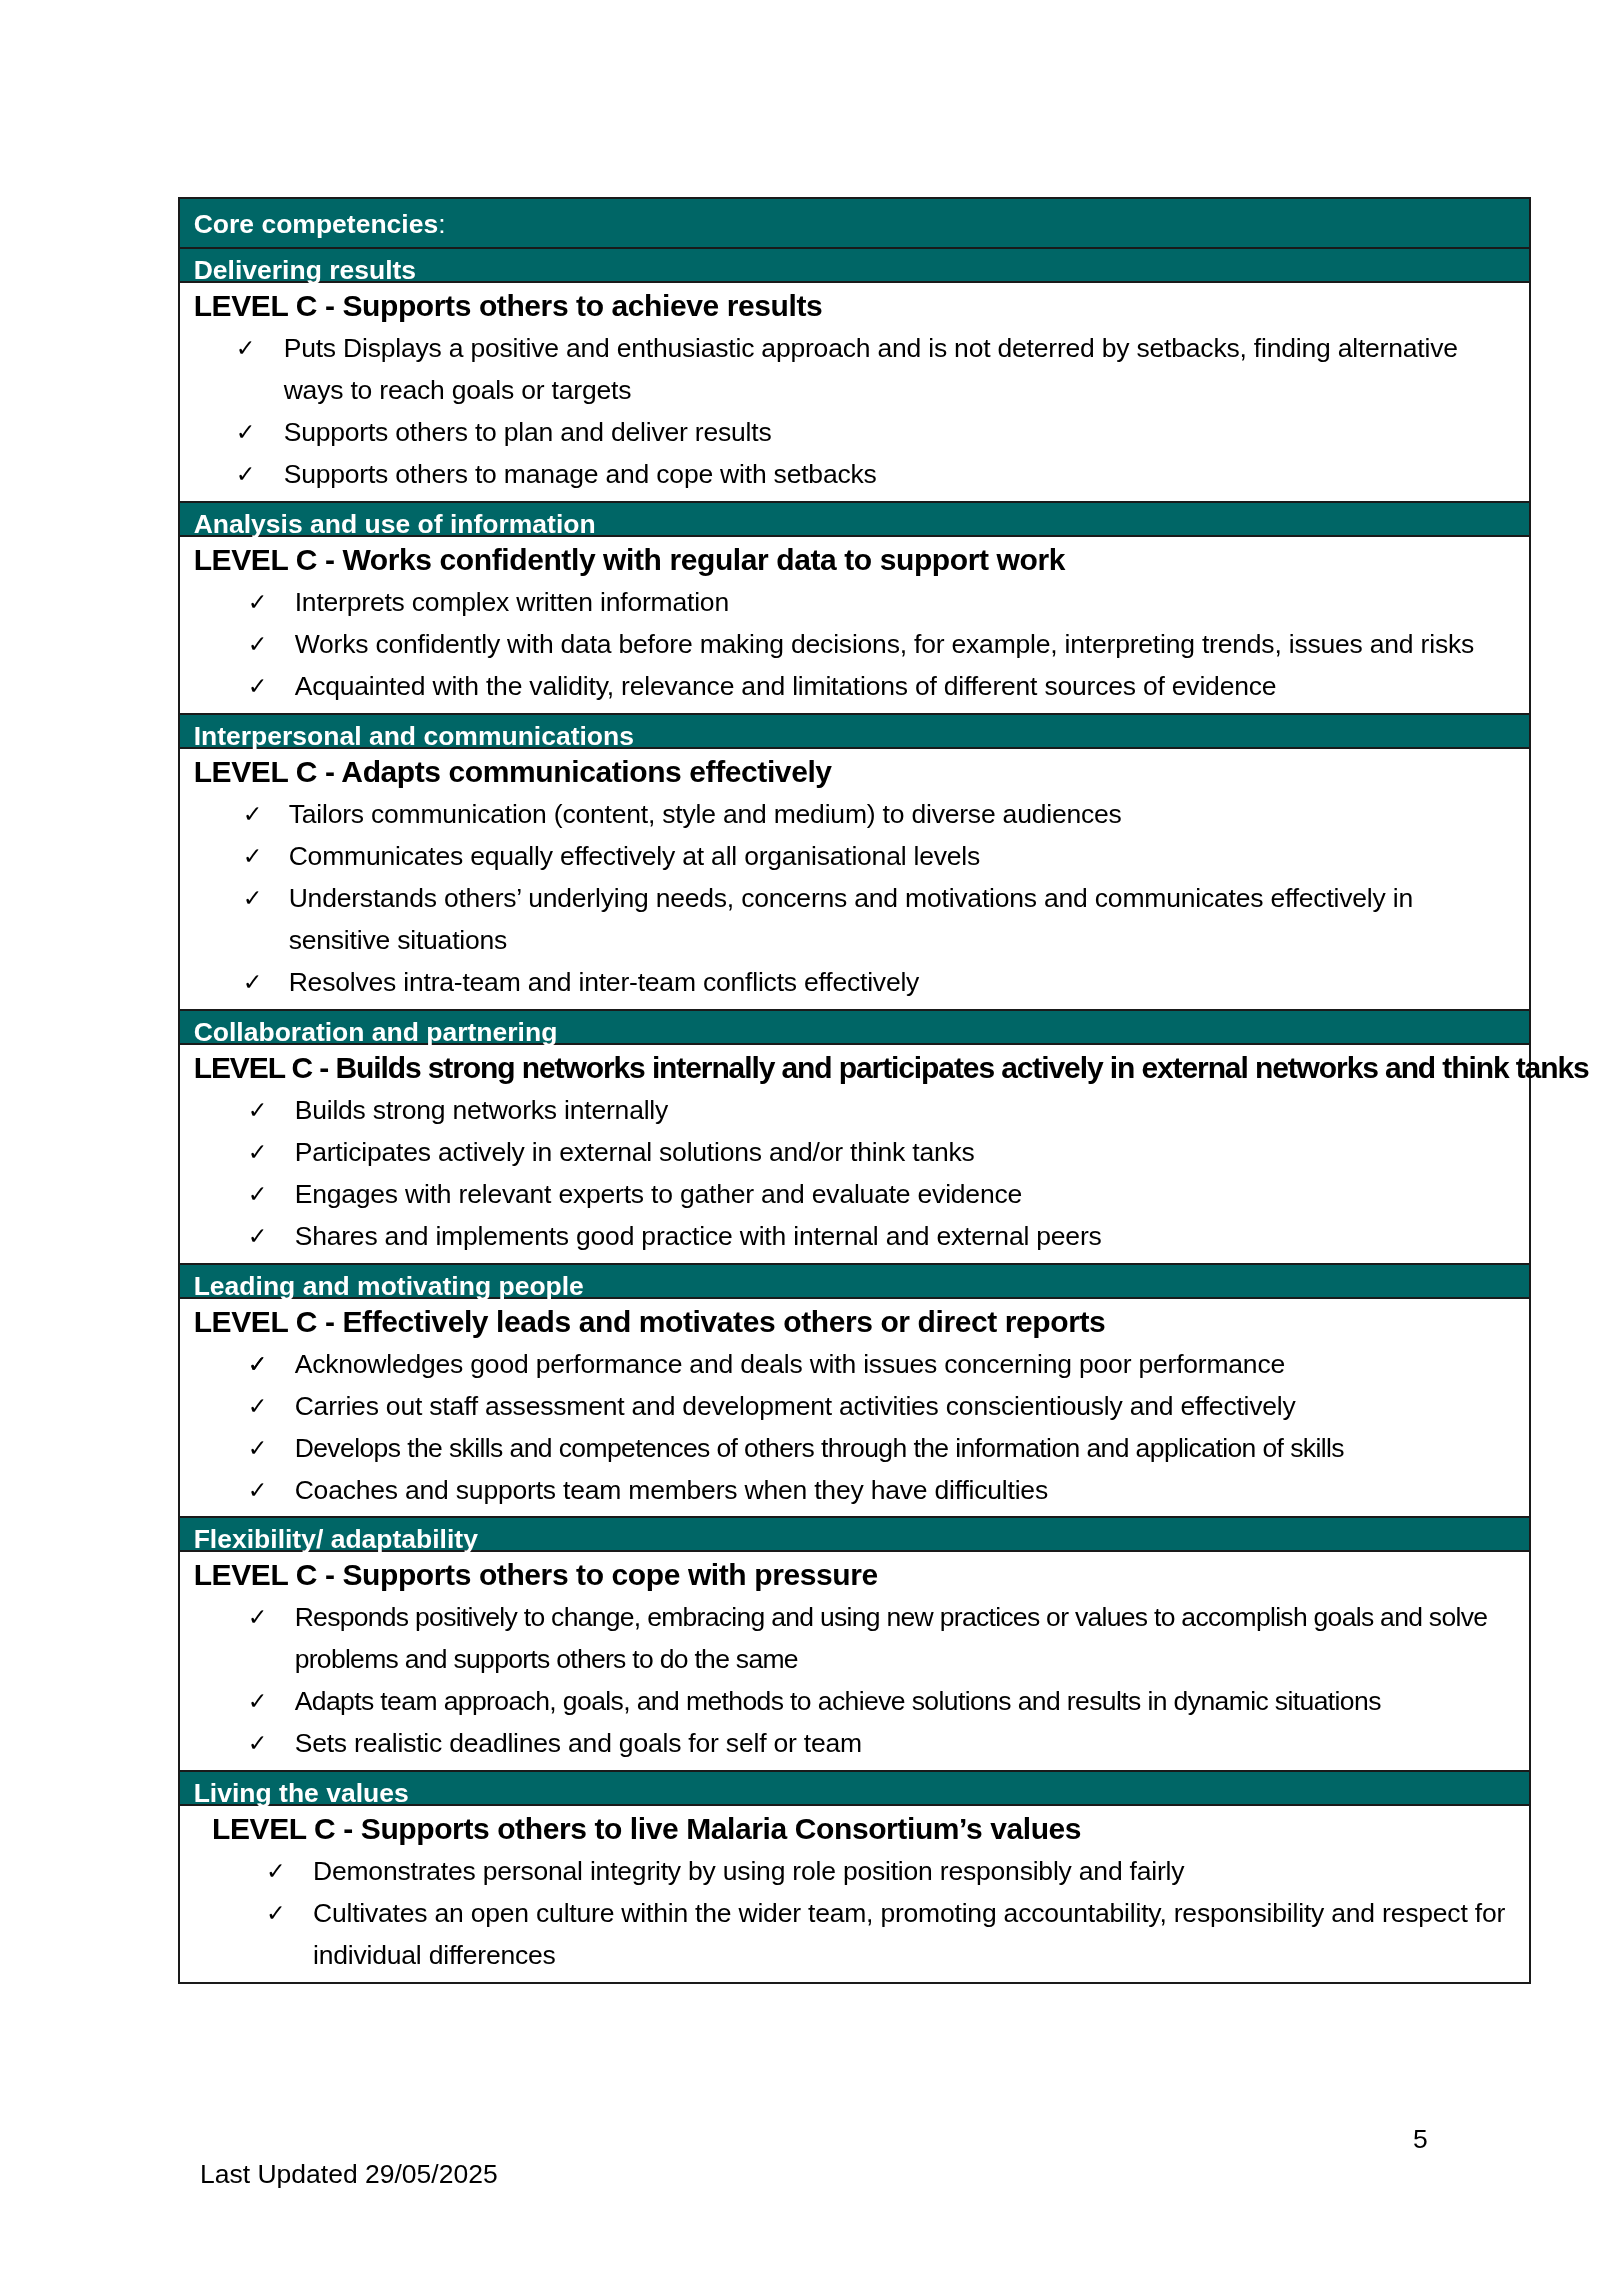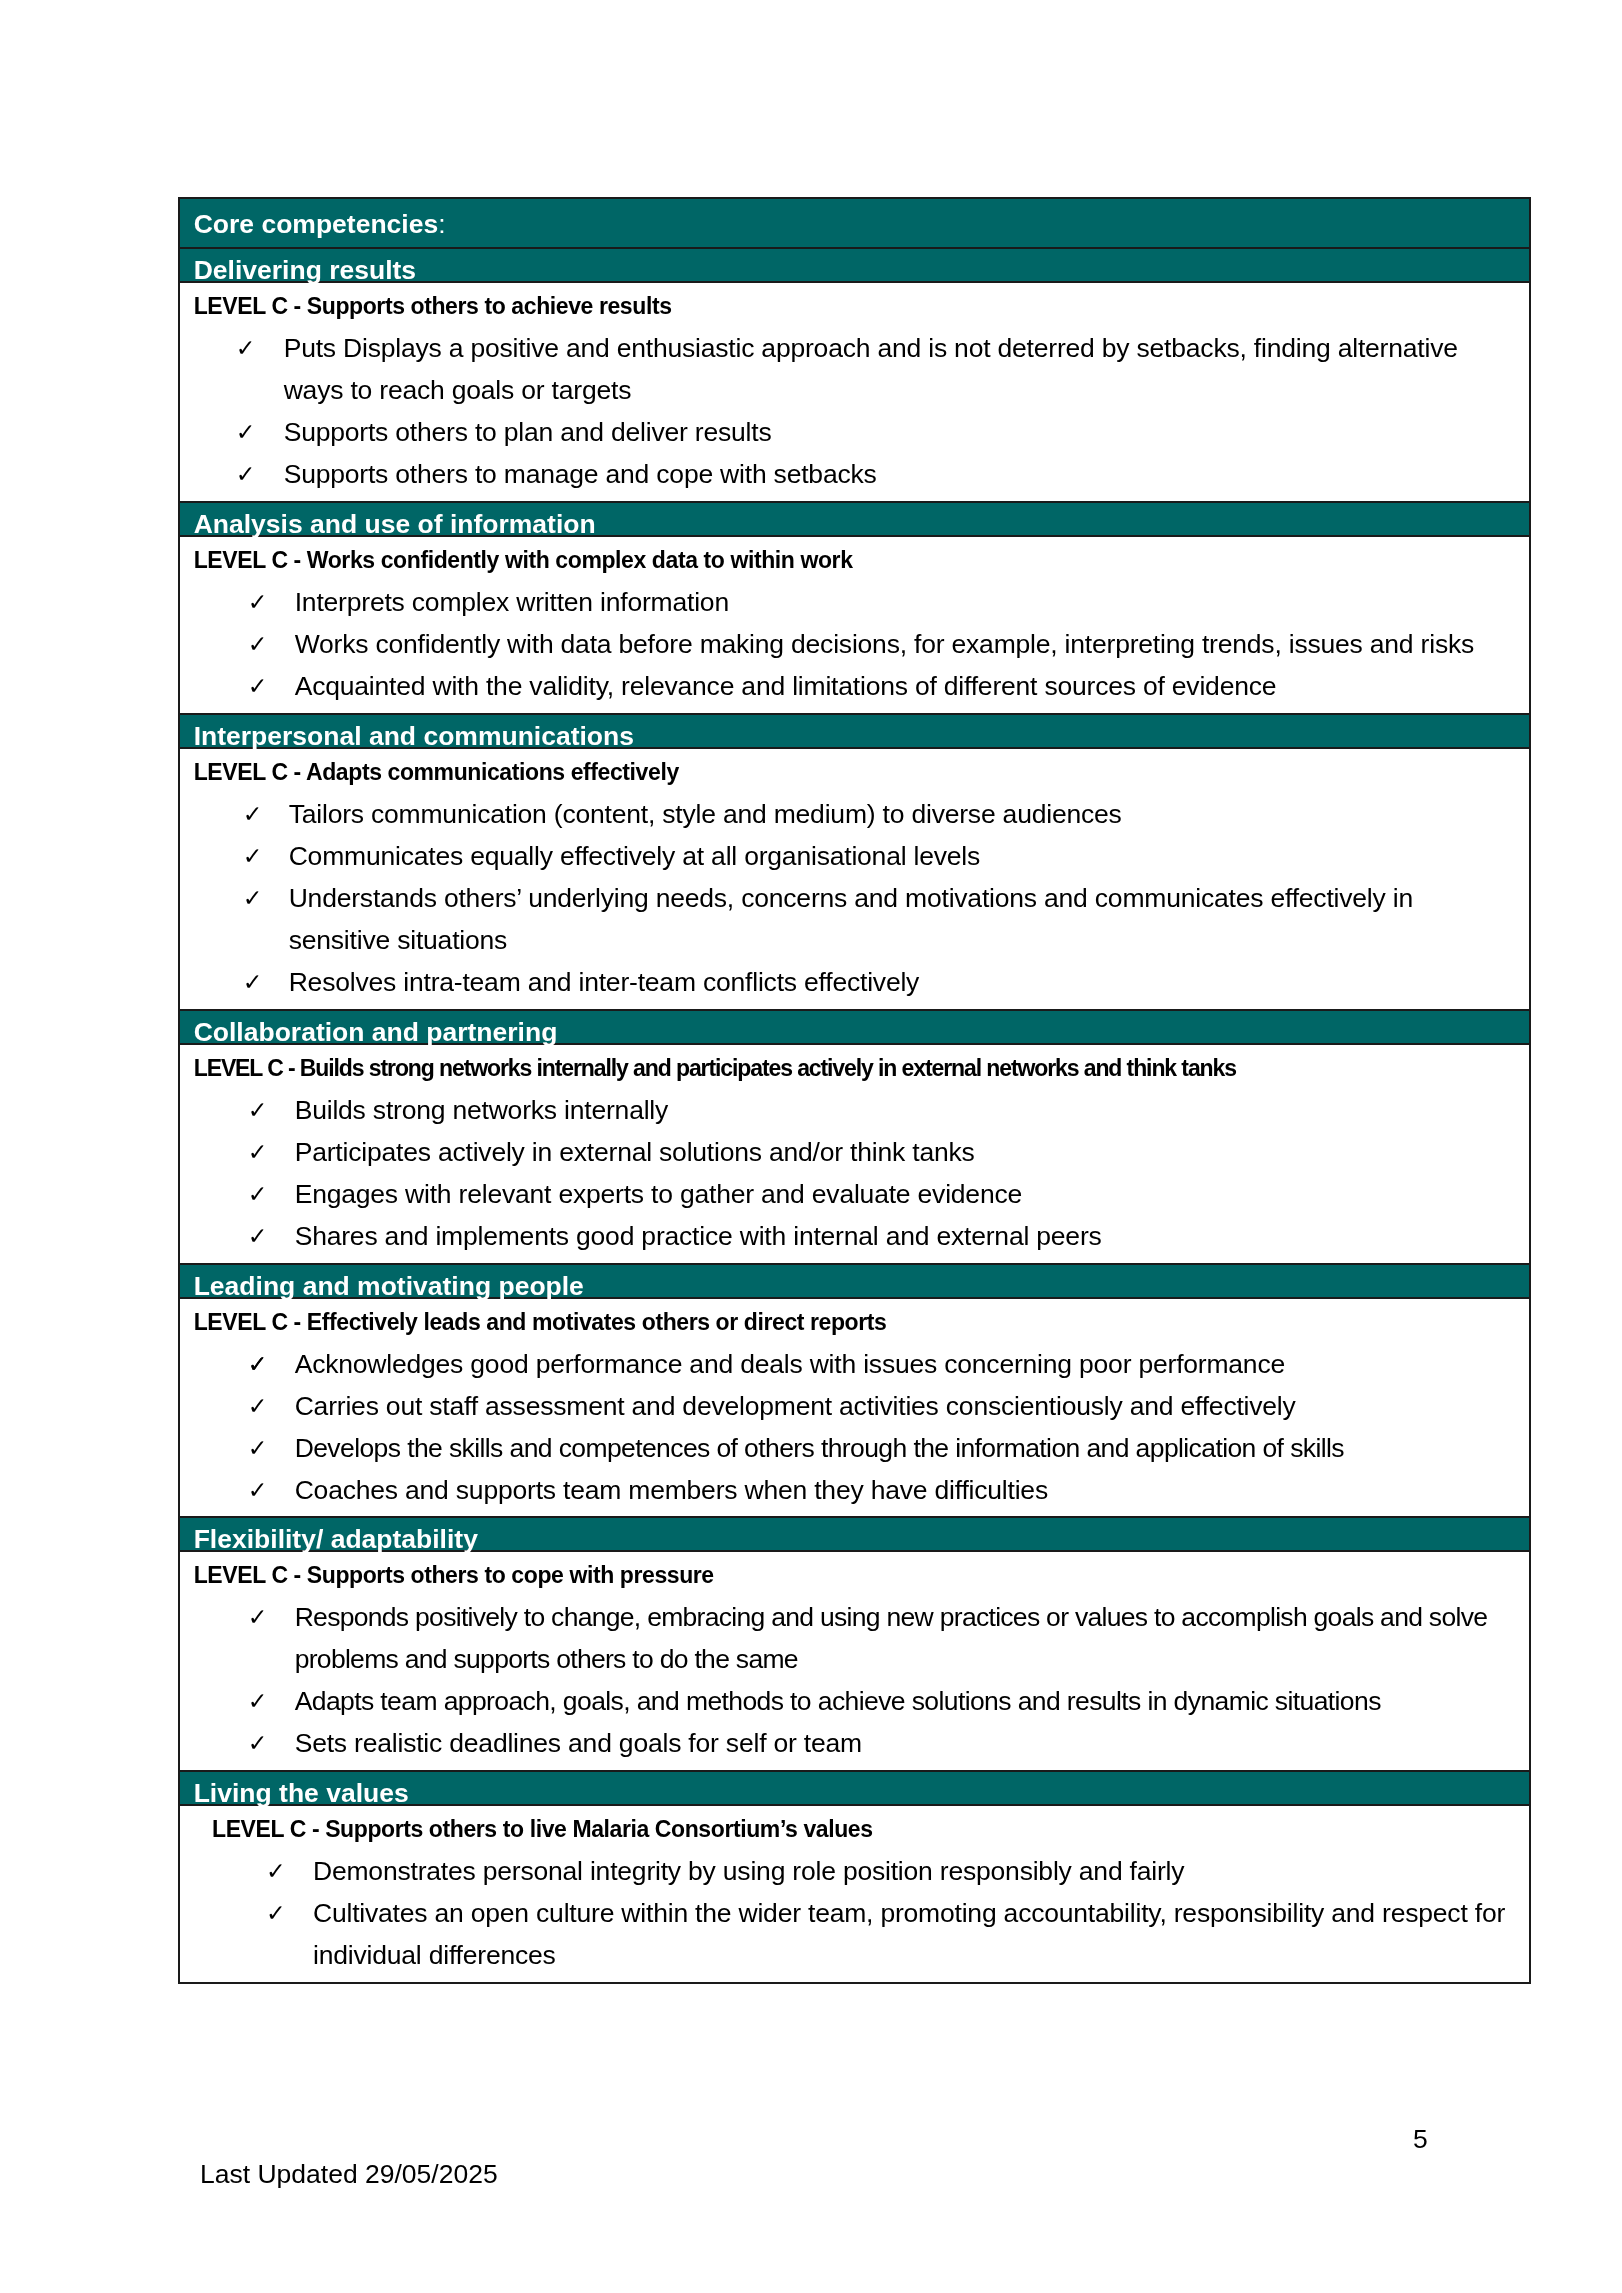--- a/index.html
+++ b/index.html
@@ -7,21 +7,21 @@
          font-family: "Liberation Sans", "DejaVu Sans", sans-serif; color: #000; }
   .table { position: absolute; left: 138px; top: 197px; width: 1353px;
            border: 2px solid #1a1a1a; box-sizing: border-box; margin-left: 40px; }
   .hdr { background: #006666; color: #ffffff; font-weight: bold; font-size: 26.5px;
          height: 34px; line-height: 43px; padding-left: 13.7px;
          border-bottom: 2px solid #1a1a1a; box-sizing: border-box; white-space: nowrap; }
   .hdr.core { height: 50px; line-height: 50px; }
   .hdr .colon { font-weight: normal; }
   .body { padding: 2px 9.8px 5.9px 13.7px; border-bottom: 2px solid #1a1a1a; box-sizing: border-box; }
   .body:last-child { border-bottom: none; padding-left: 32px; }
-  .level { font-weight: bold; font-size: 23px; line-height: 42px; letter-spacing: -0.4px; white-space: nowrap; }
+  .level { font-weight: bold; font-size: 30px; line-height: 42px; letter-spacing: -0.4px; white-space: nowrap; }
   ul { list-style: none; margin: 0; padding: 0; }
   li { position: relative; font-size: 26.5px; line-height: 42px; letter-spacing: -0.2px; }
   .chk { position: absolute; top: 0; font-family: "DejaVu Sans", sans-serif; font-size: 23.5px; }
   .footer-date { position: absolute; left: 200px; top: 2159px; font-size: 26.5px; }
   .page-num { position: absolute; left: 1413px; top: 2124px; font-size: 26.5px; }
 </style>
 </head>
 <body>
 
 <div class="table">
@@ -32,21 +32,21 @@
     <div class="level">LEVEL C - Supports others to achieve results</div>
     <ul style="padding-left:90px;">
       <li><span class="chk" style="left:-48px;">✓</span><span>Puts Displays a positive and enthusiastic approach and is not deterred by setbacks, finding alternative ways to reach goals or targets</span></li>
       <li><span class="chk" style="left:-48px;">✓</span><span>Supports others to plan and deliver results</span></li>
       <li><span class="chk" style="left:-48px;">✓</span><span>Supports others to manage and cope with setbacks</span></li>
     </ul>
   </div>
 
   <div class="hdr">Analysis and use of information</div>
   <div class="body">
-    <div class="level">LEVEL C - Works confidently with complex data to within work</div>
+    <div class="level">LEVEL C - Works confidently with regular data to support work</div>
     <ul style="padding-left:101px;">
       <li><span class="chk" style="left:-47px;">✓</span><span>Interprets complex written information</span></li>
       <li><span class="chk" style="left:-47px;">✓</span><span>Works confidently with data before making decisions, for example, interpreting trends, issues and risks</span></li>
       <li><span class="chk" style="left:-47px;">✓</span><span>Acquainted with the validity, relevance and limitations of different sources of evidence</span></li>
     </ul>
   </div>
 
   <div class="hdr">Interpersonal and communications</div>
   <div class="body">
     <div class="level">LEVEL C - Adapts communications effectively</div>

